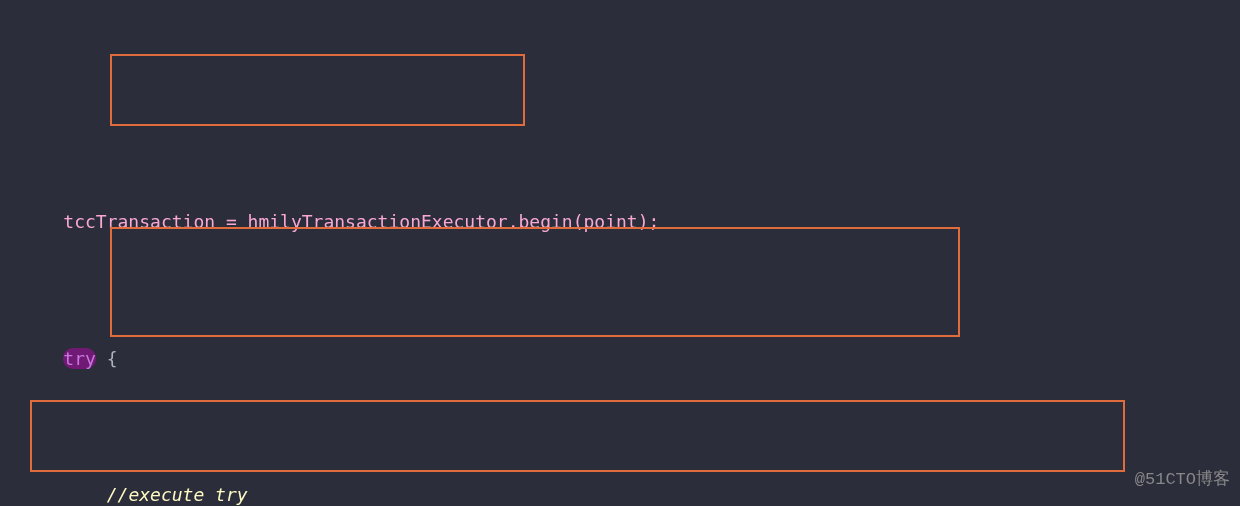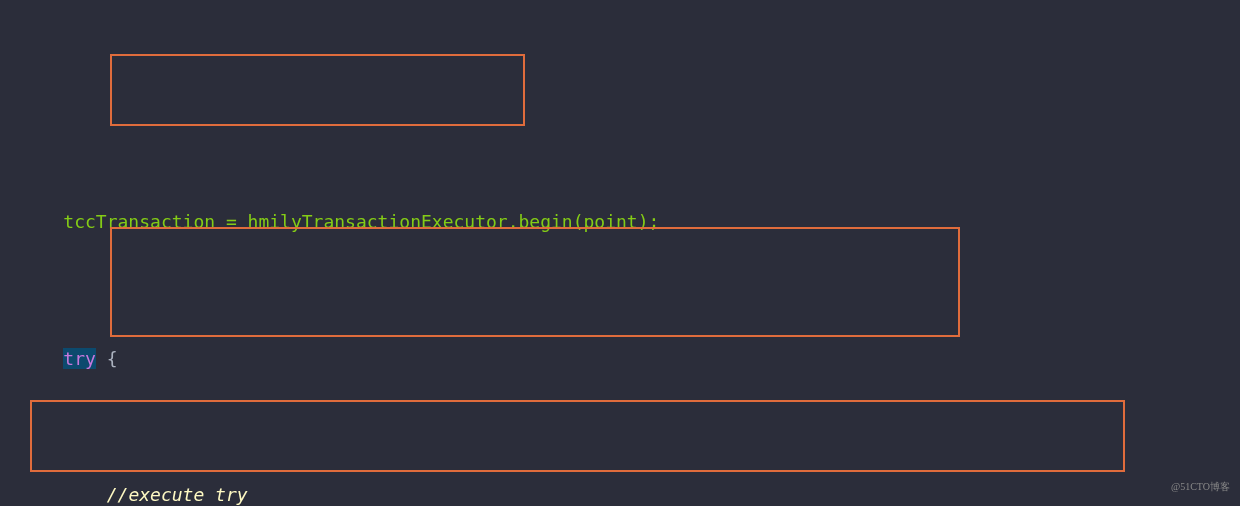--- a/index.html
+++ b/index.html
@@ -24,28 +24,29 @@
       white-space: pre;
       position: relative;
     }
     .line {
       display: block;
       height: 34px;
       line-height: 34px;
     }
     .keyword-try {
       color: #c678dd;
-      background-color: #0c4a6e;
+      background-color: #701a75;
+      border-radius: 10px;
     }
     .comment {
       color: #fef9c3;
       font-style: italic;
     }
     .identifier {
-      color: #84cc16;
+      color: #f9a8d4;
     }
     .brace {
       color: #abb2bf;
     }
     .highlight-box {
       position: absolute;
       border: 2px solid #e06c3c;
       pointer-events: none;
     }
     .box1 {
@@ -64,22 +65,22 @@
       top: 400px;
       left: 30px;
       width: 1095px;
       height: 72px;
     }
     .watermark {
       position: absolute;
       bottom: 10px;
       right: 10px;
       color: #888;
-      font-size: 10px;
-      font-family: Liberation Serif, serif;
+      font-size: 17px;
+      font-family: Liberation Mono, monospace;
     }
   </style>
 </head>
 <body>
 
 <div class="code-container">
   <div class="highlight-box box1"></div>
   <div class="highlight-box box2"></div>
   <div class="highlight-box box3"></div>
 

